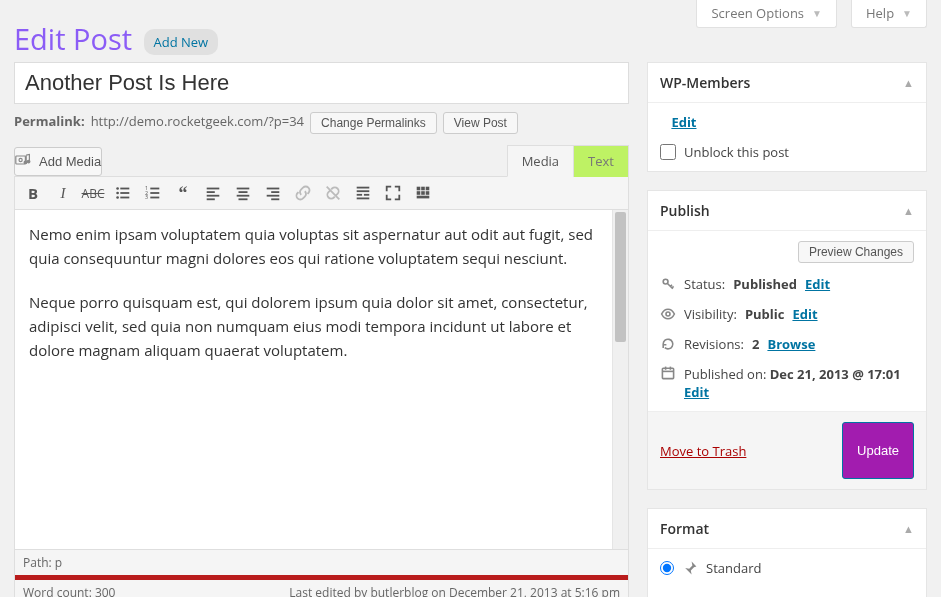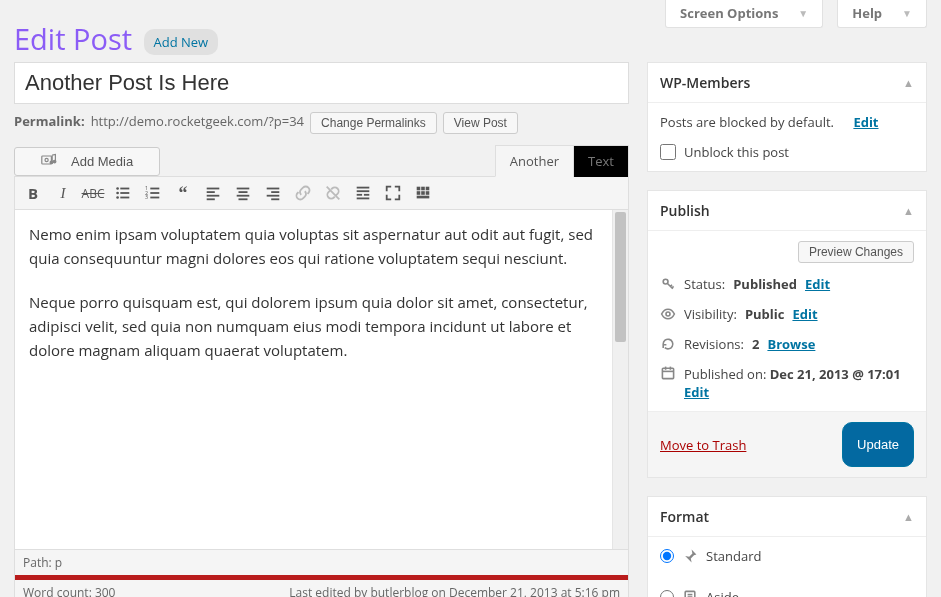--- a/index.html
+++ b/index.html
@@ -21,21 +21,21 @@
   }
   .top-tab {
     background: #fff;
     border: 1px solid #e1e1e1;
     border-top: none;
     padding: 4px 14px 5px;
     font-size: 13px;
     color: #777;
     border-radius: 0 0 3px 3px;
     cursor: pointer;
-    display:flex; align-items:center; gap:20px;font-weight:bold;
+    display:flex; align-items:center; gap:8px;
   }
   .top-tab .tri { font-size:10px; color:#bbb; }
 
   .wrap { padding: 10px 20px 0 14px; }
   .wrap h1 {
     font-size: 29px;
     font-weight: 400;
     color: #8b5cf6;
     padding: 9px 0 4px 0;
     display: inline-block;
@@ -81,32 +81,32 @@
     padding: 3px 10px;
     border-radius: 3px;
     font-size: 12px;
     cursor: pointer;
   }
 
   .media-btn-row { display:flex; align-items:flex-end; justify-content:space-between; margin-bottom:0; }
   .add-media-btn {
     background: #f7f7f7;
     border: 1px solid #ccc;
-    padding: 4px 26px;
+    padding: 4px 0;
     border-radius: 3px;
     font-size: 13px;
     color: #555;
-    display: inline-flex; align-items:center; gap:14px;
+    display: inline-flex; align-items:center; gap:8px;
     cursor:pointer;
   }
   .add-media-btn svg { width:16px; height:16px; }
 
   .editor-tabs { display:flex; }
   .editor-tab {
-    background:#000000;
+    background:#bef264;
     border:1px solid #dedede;
     border-bottom:none;
     padding:6px 14px;
     color:#777;
     font-size:13px;
     cursor:pointer;
     position:relative;
     top:1px;
   }
   .editor-tab.active {
@@ -184,25 +184,25 @@
   .icon-sm svg { width:16px;height:16px; }
 
   .publish-actions {
     border-top:1px solid #eee;
     background:#f5f5f5;
     padding:10px 12px;
     display:flex; justify-content:space-between; align-items:center;gap:48px;
   }
   .trash-link { color:#a00; text-decoration:underline; cursor:pointer;}
   .btn-primary {
-    background:#0369a1;
+    background:#a21caf;
     border:1px solid #0074a2;
     color:#fff;
-    padding:14px 14px;
-    border-radius:10px;
+    padding:20px 14px;
+    border-radius:3px;
     font-size:13px;
     cursor:pointer;
   }
   .btn-secondary-right { float:right; margin-bottom:12px;}
   input[type=checkbox]{ width:16px;height:16px; margin:0;}
   input[type=radio]{ width:14px;height:14px; margin:0;}
   .format-row { display:flex; align-items:center; gap:8px; margin-bottom:23px; color:#444; }
   .format-row .fi { width:16px;height:16px; color:#888; display:inline-flex; align-items:center; justify-content:center;}
   .format-row .fi svg{width:16px;height:16px;}
 </style>
@@ -243,21 +243,21 @@
               <circle cx="7" cy="10" r="2"></circle>
               <path d="M14 4 v8"></path>
               <circle cx="13" cy="13" r="1.6" fill="#888"></circle>
               <path d="M14 4 l4 -1 v8"></path>
               <circle cx="17" cy="12" r="1.6" fill="#888"></circle>
             </svg>
         </span>
         <span>Add Media</span>
       </button>
       <div class="editor-tabs">
-        <div class="editor-tab active">Another</div>
+        <div class="editor-tab active">Media</div>
         <div class="editor-tab">Text</div>
       </div>
     </div>
 
     <div class="editor-wrap">
       <div class="toolbar">
         <span class="tb-btn">
             <b style="font-size:15px">B</b>
           </span>
         <span class="tb-btn">
@@ -371,21 +371,20 @@
 
   <div class="col-side">
 
     <div class="postbox">
       <div class="hndle">
         <span>WP-Members</span>
         <span class="toggle">▲</span>
       </div>
       <div class="inside">
         <div class="row">
-          <span>Posts are blocked by default.</span>
           &nbsp;<a>Edit</a>
         </div>
         <div class="row">
           <input type="checkbox" style="">
           <span>Unblock this post</span>
         </div>
       </div>
     </div>
 
     <div class="postbox">

